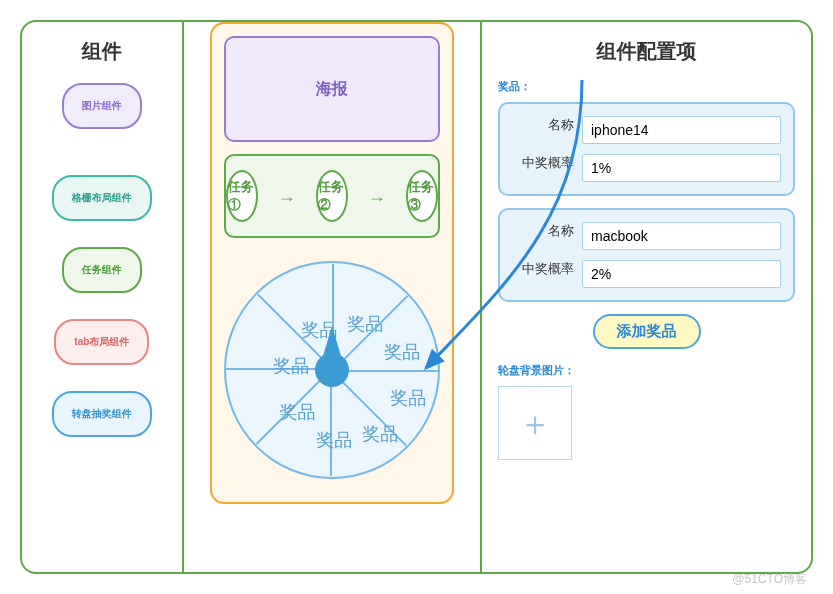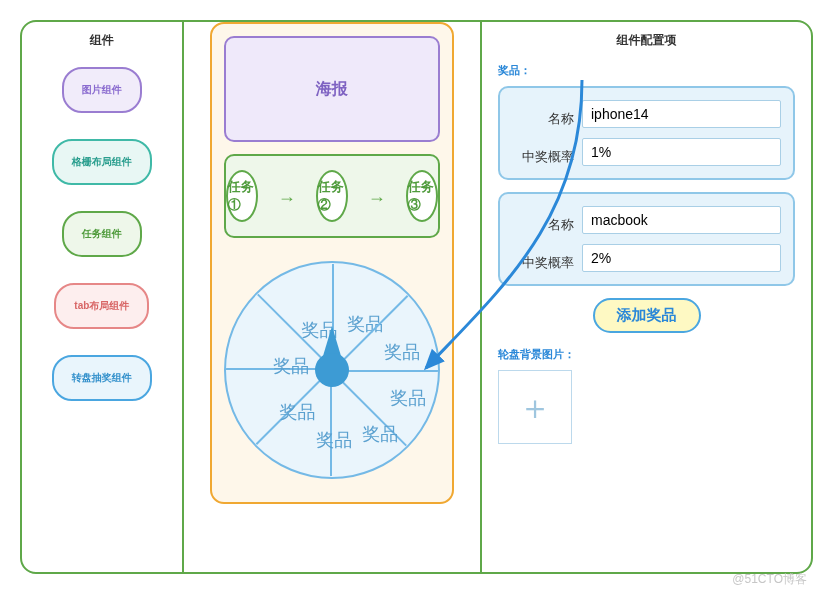--- a/index.html
+++ b/index.html
@@ -22,34 +22,34 @@
   .col {
     height: 100%;
     position: relative;
   }
   .col-left { width: 184px; border-right: 2px solid #5fa849; }
   .col-mid  { width: 340px; border-right: 2px solid #5fa849; }
   .col-right{ flex: 1; }
   .col-title {
     text-align: center;
     font-weight: 700;
-    padding: 10px 0 14px 0;
-    font-size: 12px;
+    padding: 16px 0 14px 0;
+    font-size: 20px;
   }
   
   .pill-list { display:flex; flex-direction:column; gap:26px; align-items:center; padding-top:4px;}
   .pill {
     border-radius: 20px;
     padding: 14px 18px;
     font-weight: 600;
     font-size: 10px;
     border: 2px solid;
   }
   .pill.purple { border-color:#9a7dd1; color:#8a6bcf; background:#f1ecfa; }
-  .pill.teal   { border-color:#3fb9a7; color:#2a9e8e; background:#e8f7f4; }
+  .pill.teal   { border-color:#3fb9a7; color:#2a9e8e; background:#e8f7f4;margin-top:20px; }
   .pill.green  { border-color:#5fa849; color:#4f9b3c; background:#eef7ea; }
   .pill.red    { border-color:#e68787; color:#d86666; background:#fdeeee; }
   .pill.blue   { border-color:#4aa6e0; color:#3692cc; background:#e9f5fc; }
 
   
   .preview-canvas {
     margin: 0 auto;
     width: 244px;
     height: 482px;
     border: 2px solid #f0a832;
@@ -115,21 +115,21 @@
   }
 
   
   .config-body { padding: 0 16px; }
   .section-label { color:#2b88d8; font-weight:700; font-size:11px; margin-bottom:8px; }
   .prize-card {
     border:2px solid #8fc7e8; background:#e6f3fb; border-radius:10px;
     padding:12px 12px; margin-bottom:12px;
     display:flex; flex-direction:column; gap:10px;
   }
-  .row { display:flex; align-items:flex-end; gap:8px;}
+  .row { display:flex; align-items:flex-start; gap:8px;}
   .row label { width:62px; text-align:right; color:#333; font-size:13px;}
   .row input {
     flex:1; height:28px; padding:0 8px;
     border:1px solid #a9cfe6; border-radius:2px; background:#fff;
     font-size:14px; font-family:inherit;
   }
   .add-btn-wrap{ text-align:center; margin:6px 0 14px 0;}
   .add-btn {
     display:inline-block;
     border:2px solid #4aa6e0; color:#2b88d8; background:#fef9c3;

